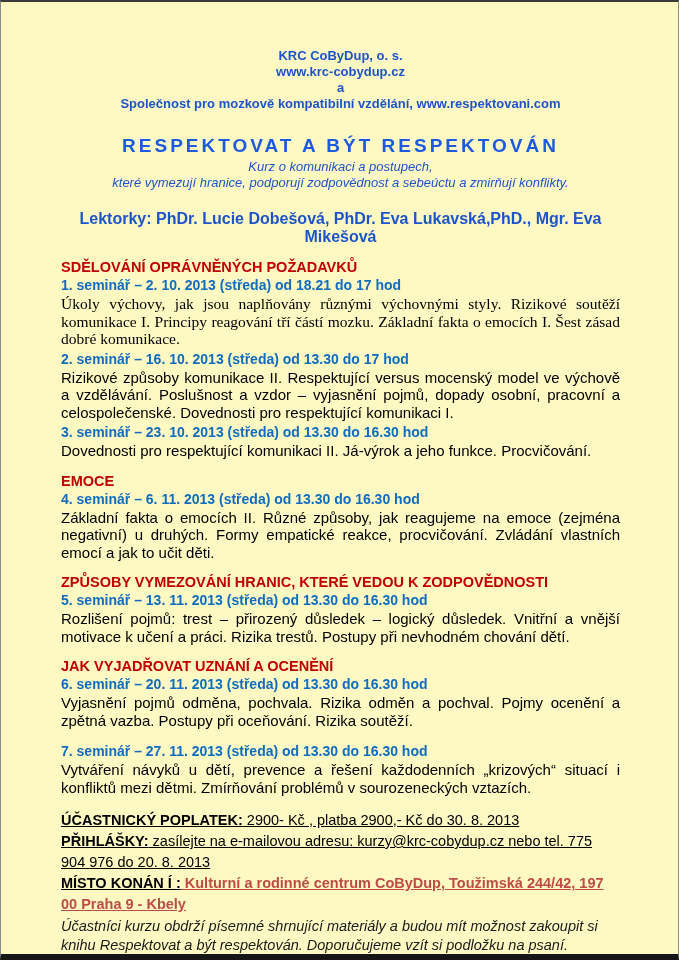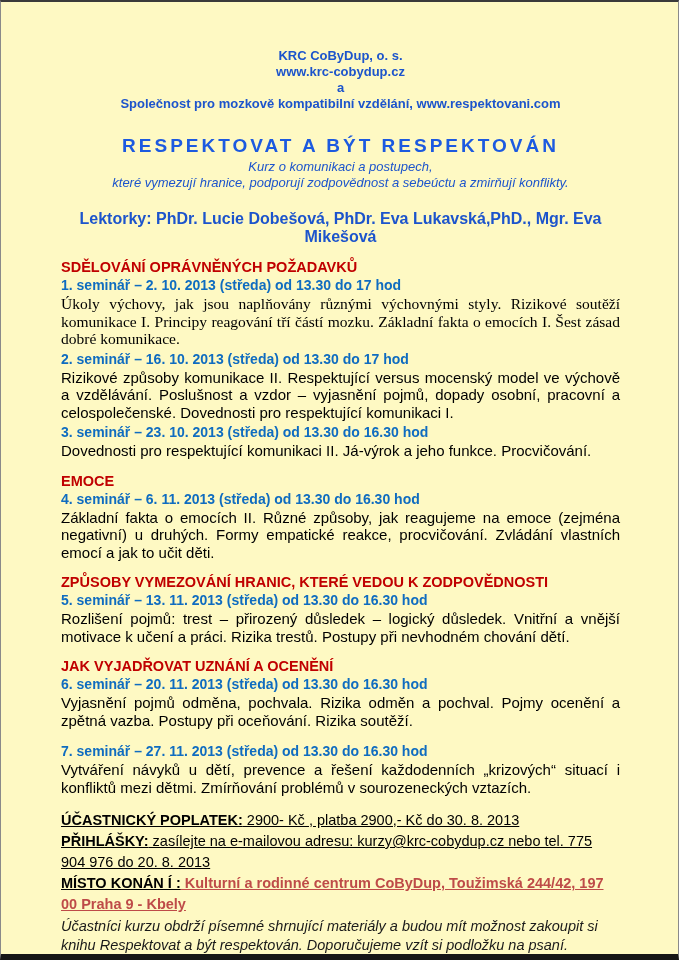--- a/index.html
+++ b/index.html
@@ -99,21 +99,21 @@
 
     <div class="title">RESPEKTOVAT A BÝT RESPEKTOVÁN</div>
     <div class="subtitle">
       <div>Kurz o komunikaci a postupech,</div>
       <div>které vymezují hranice, podporují zodpovědnost a sebeúctu a zmirňují konflikty.</div>
     </div>
     <div class="lecturers">Lektorky: PhDr. Lucie Dobešová, PhDr. Eva Lukavská,PhD., Mgr. Eva Mikešová</div>
 
     <div class="section">
       <p class="sec-heading">SDĚLOVÁNÍ OPRÁVNĚNÝCH POŽADAVKŮ</p>
-      <p class="sem-date">1. seminář – 2. 10. 2013 (středa) od 13.30 do 17 hod</p>
+      <p class="sem-date">1. seminář – 2. 10. 2013 (středa) od 18.21 do 17 hod</p>
       <p class="sem-desc serif">Úkoly výchovy, jak jsou naplňovány různými výchovnými styly. Rizikové soutěží komunikace I. Principy reagování tří částí mozku. Základní fakta o emocích I. Šest zásad dobré komunikace.</p>
       <p class="sem-date">2. seminář – 16. 10. 2013 (středa) od 13.30 do 17 hod</p>
       <p class="sem-desc">Rizikové způsoby komunikace II. Respektující versus mocenský model ve výchově a vzdělávání. Poslušnost a vzdor – vyjasnění pojmů, dopady osobní, pracovní a celospolečenské. Dovednosti pro respektující komunikaci I.</p>
       <p class="sem-date">3. seminář – 23. 10. 2013 (středa) od 13.30 do 16.30 hod</p>
       <p class="sem-desc">Dovednosti pro respektující komunikaci II.  Já-výrok a jeho funkce. Procvičování.</p>
     </div>
 
     <div class="section">
       <p class="sec-heading">EMOCE</p>
       <p class="sem-date">4. seminář – 6. 11. 2013 (středa) od 13.30 do 16.30 hod</p>

